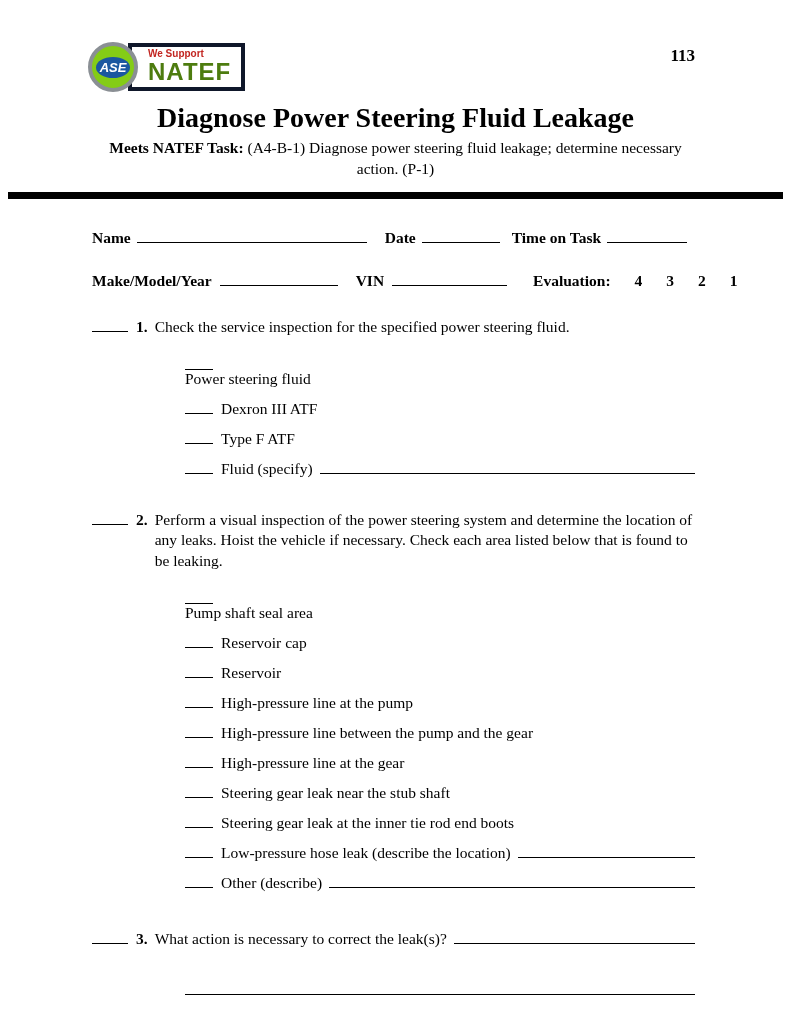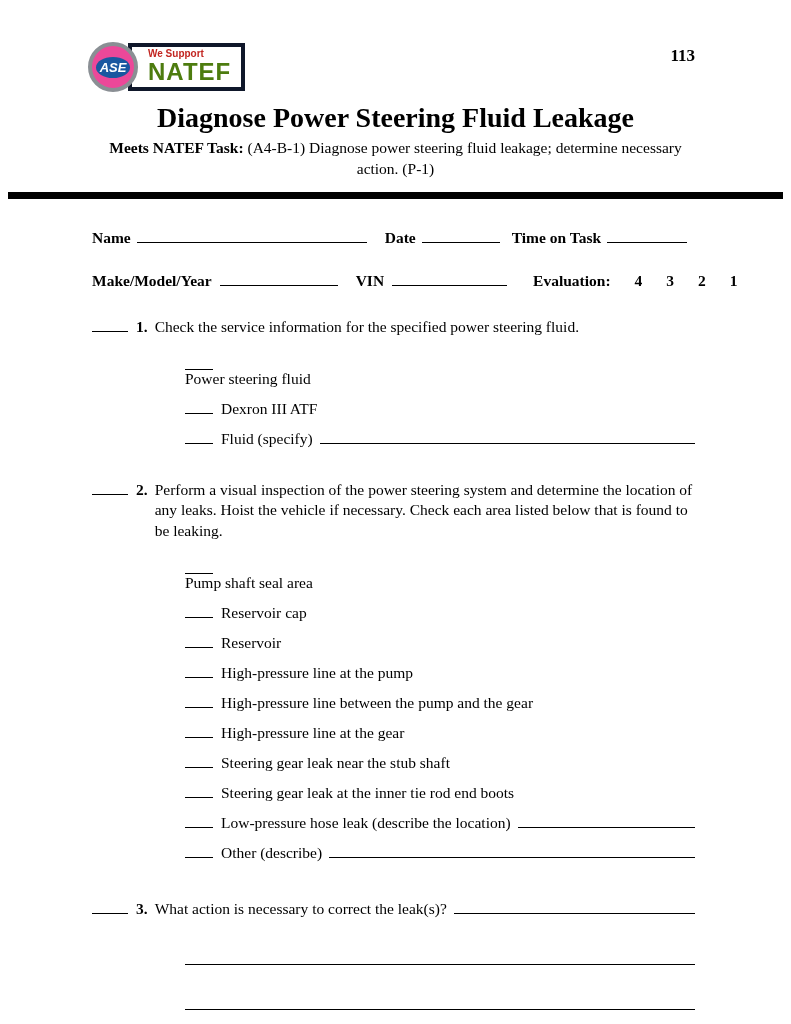--- a/index.html
+++ b/index.html
@@ -13,21 +13,21 @@
     box-sizing:border-box;
     overflow:hidden;
   }
   .content { padding:0 96px 0 92px;margin-top:20px; }
 
   
   .top-row { display:flex; justify-content:space-between; align-items:flex-start; padding:42px 96px 0 88px; }
   .logo { display:flex; align-items:center; }
   .key-head {
     width:50px; height:50px; border-radius:50%;
-    border:4px solid #8a8f94; background:#ec4899;
+    border:4px solid #8a8f94; background:#84cc16;
     display:flex; align-items:center; justify-content:center;
     box-sizing:border-box; z-index:2; flex:none;
   }
   .ase-oval {
     background:#1a57a0; color:#fff; font-family:"Liberation Sans", sans-serif;
     font-weight:bold; font-style:italic; font-size:13px;
     width:34px; height:21px; border-radius:50%;
     display:flex; align-items:center; justify-content:center;
   }
   .logo-box {
@@ -127,31 +127,35 @@
       <span class="lbl-eval">Evaluation:</span>
       <span class="eval-num">4</span>
       <span class="eval-num">3</span>
       <span class="eval-num">2</span>
       <span class="eval-num">1</span>
     </div>
 
     <div class="task task-1">
       <span class="blank-check"></span>
       <span class="task-num">1.</span>
-      <span class="task-text">Check the service information for the specified power steering fluid.</span>
+      <span class="task-text">Check the service inspection for the specified power steering fluid.</span>
     </div>
 
     <div class="items">
       <div class="item items-first">
         <span class="blank-item"></span>
         <span class="item-label">Power steering fluid</span>
       </div>
       <div class="item">
         <span class="blank-item"></span>
         <span class="item-label">Dexron III ATF</span>
+      </div>
+      <div class="item">
+        <span class="blank-item"></span>
+        <span class="item-label">Type F ATF</span>
       </div>
       <div class="item">
         <span class="blank-item"></span>
         <span class="item-label">Fluid (specify)</span>
         <span class="fill-line"></span>
       </div>
     </div>
 
     <div class="task task-2">
       <span class="blank-check"></span>

